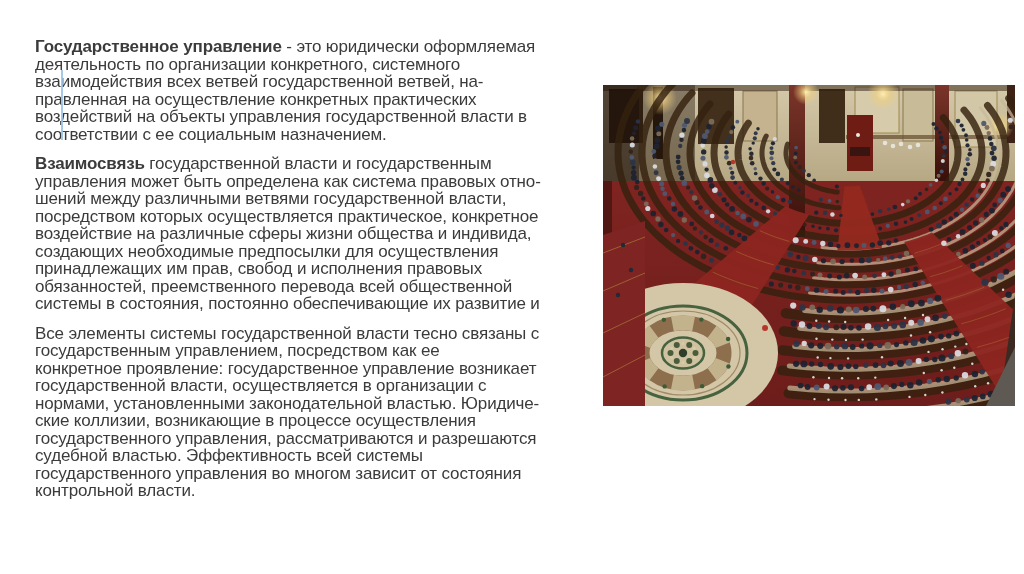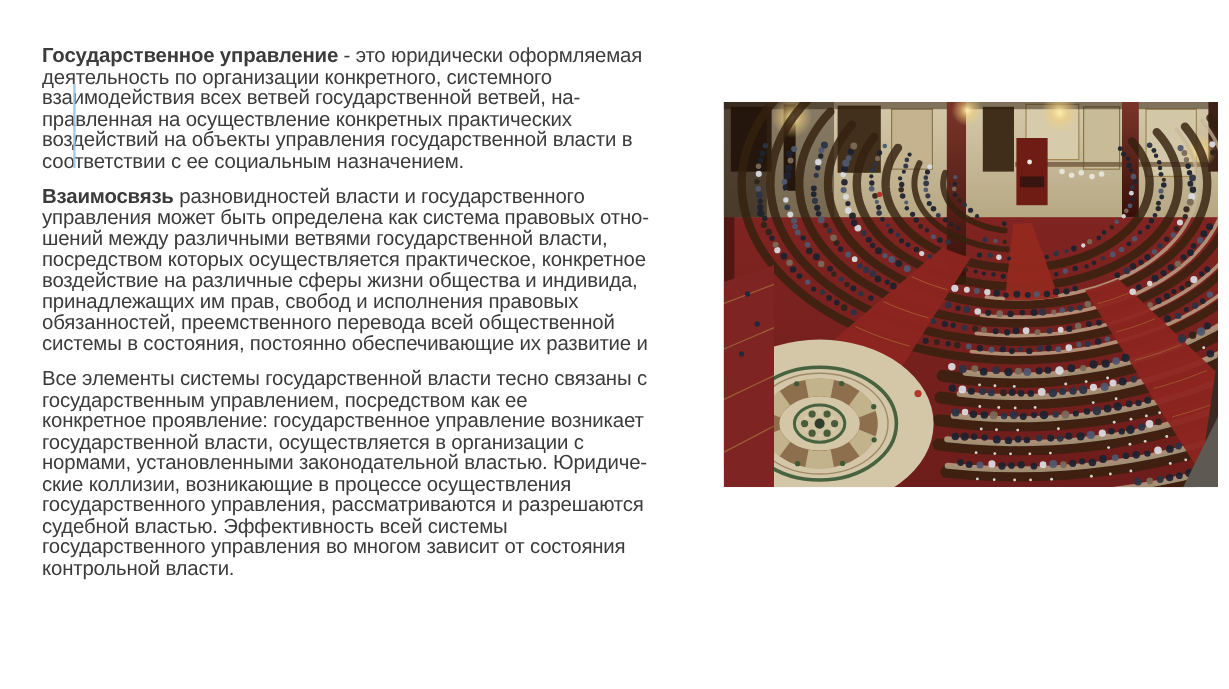--- a/index.html
+++ b/index.html
@@ -42,25 +42,26 @@
   <div class="textblock" id="textblock">
       <div class="para">
         <div class="line"><span class="lead">Государственное управление</span><span> - это юридически оформляемая</span></div>
         <div class="line"><span>деятельность по организации конкретного, системного</span></div>
         <div class="line"><span>взаимодействия всех ветвей государственной ветвей, на-</span></div>
         <div class="line"><span>правленная на осуществление конкретных практических</span></div>
         <div class="line"><span>воздействий на объекты управления государственной власти в</span></div>
         <div class="line"><span>соответствии с ее социальным назначением.</span></div>
       </div>
       <div class="para">
-        <div class="line"><span class="lead">Взаимосвязь</span><span> разновидностей власти и государственного</span></div>
+        <div class="line"><span class="lead">Взаимосвязь</span><span> государственной власти и государственным</span></div>
         <div class="line"><span>управления может быть определена как система правовых отно-</span></div>
         <div class="line"><span>шений между различными ветвями государственной власти,</span></div>
         <div class="line"><span>посредством которых осуществляется практическое, конкретное</span></div>
         <div class="line"><span>воздействие на различные сферы жизни общества и индивида,</span></div>
+        <div class="line"><span>создающих необходимые предпосылки для осуществления</span></div>
         <div class="line"><span>принадлежащих им прав, свобод и исполнения правовых</span></div>
         <div class="line"><span>обязанностей, преемственного перевода всей общественной</span></div>
         <div class="line"><span>системы в состояния, постоянно обеспечивающие их развитие и</span></div>
       </div>
       <div class="para">
         <div class="line"><span>Все элементы системы государственной власти тесно связаны с</span></div>
         <div class="line"><span>государственным управлением, посредством как ее</span></div>
         <div class="line"><span>конкретное проявление: государственное управление возникает</span></div>
         <div class="line"><span>государственной власти, осуществляется в организации с</span></div>
         <div class="line"><span>нормами, установленными законодательной властью. Юридиче-</span></div>

